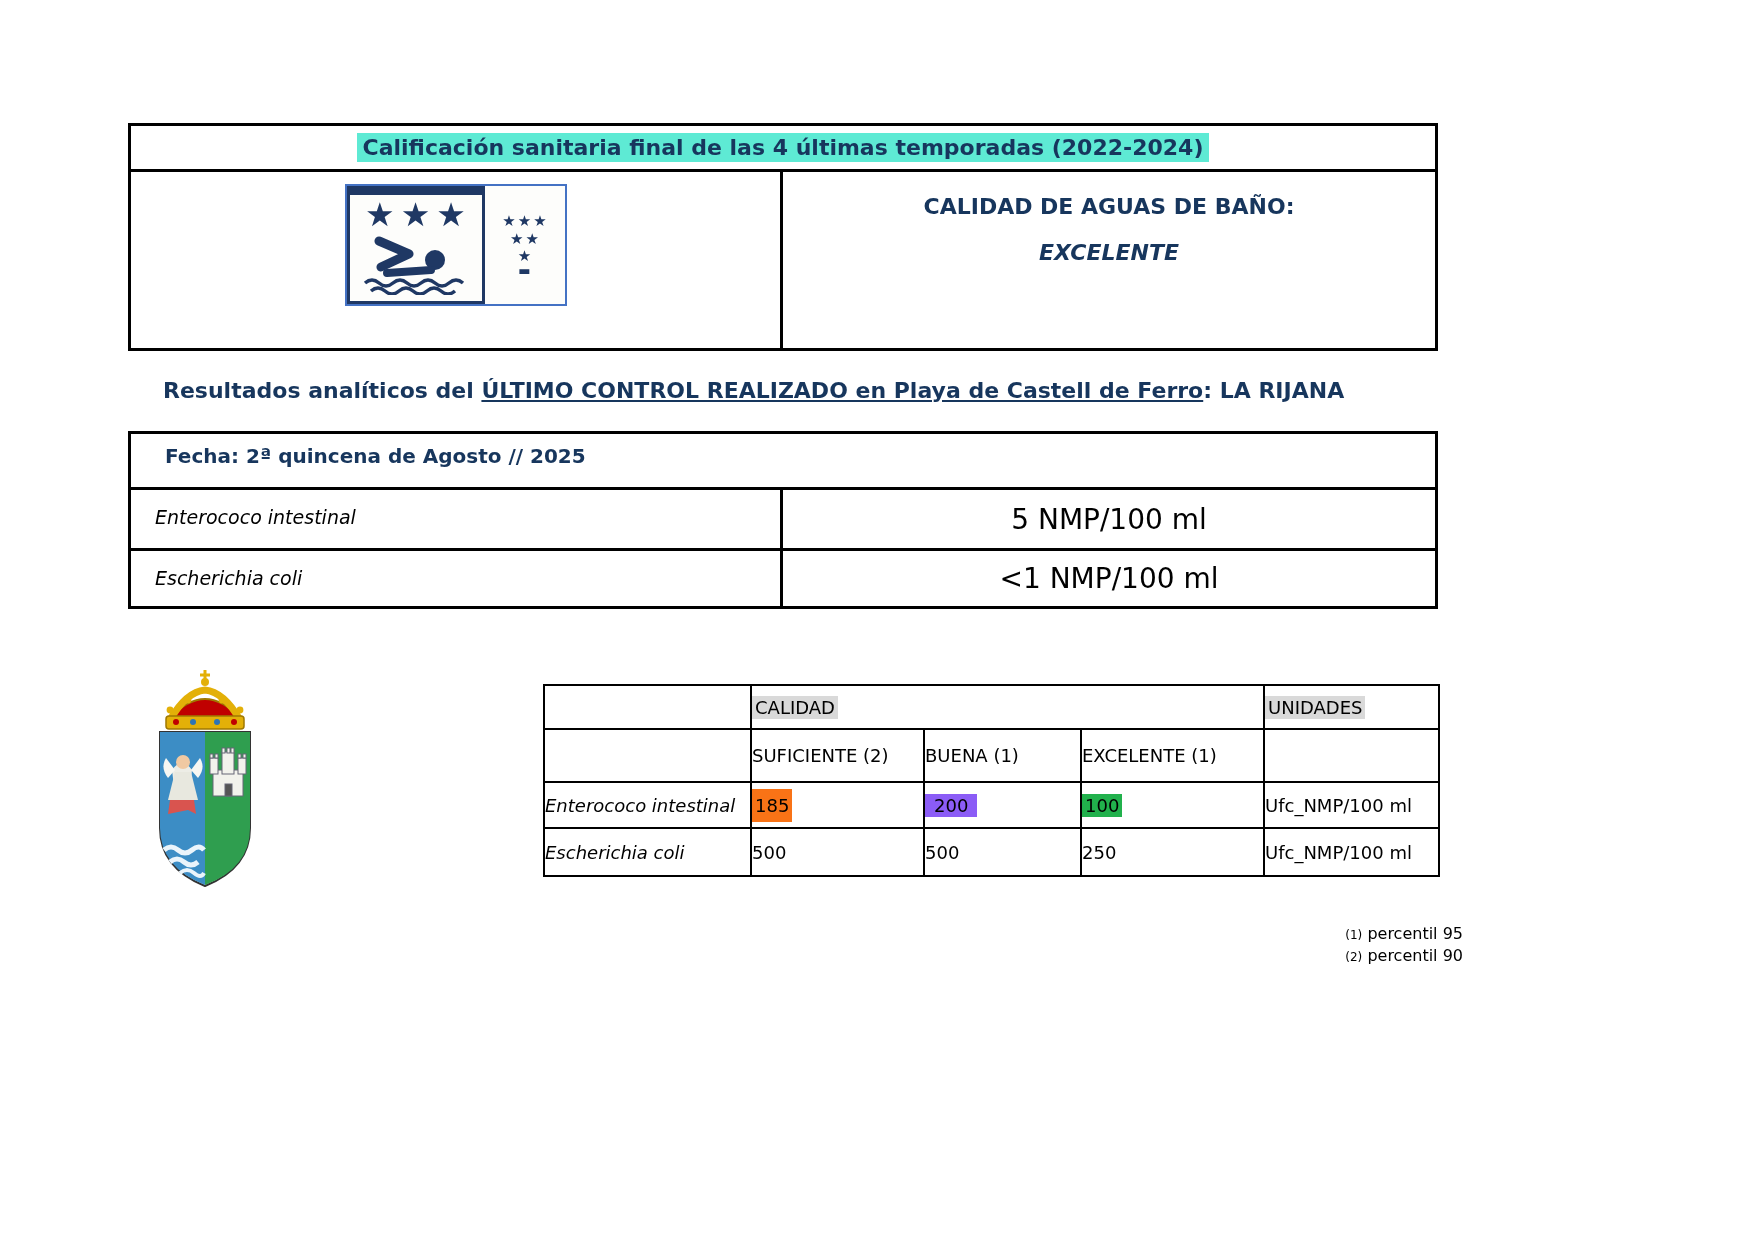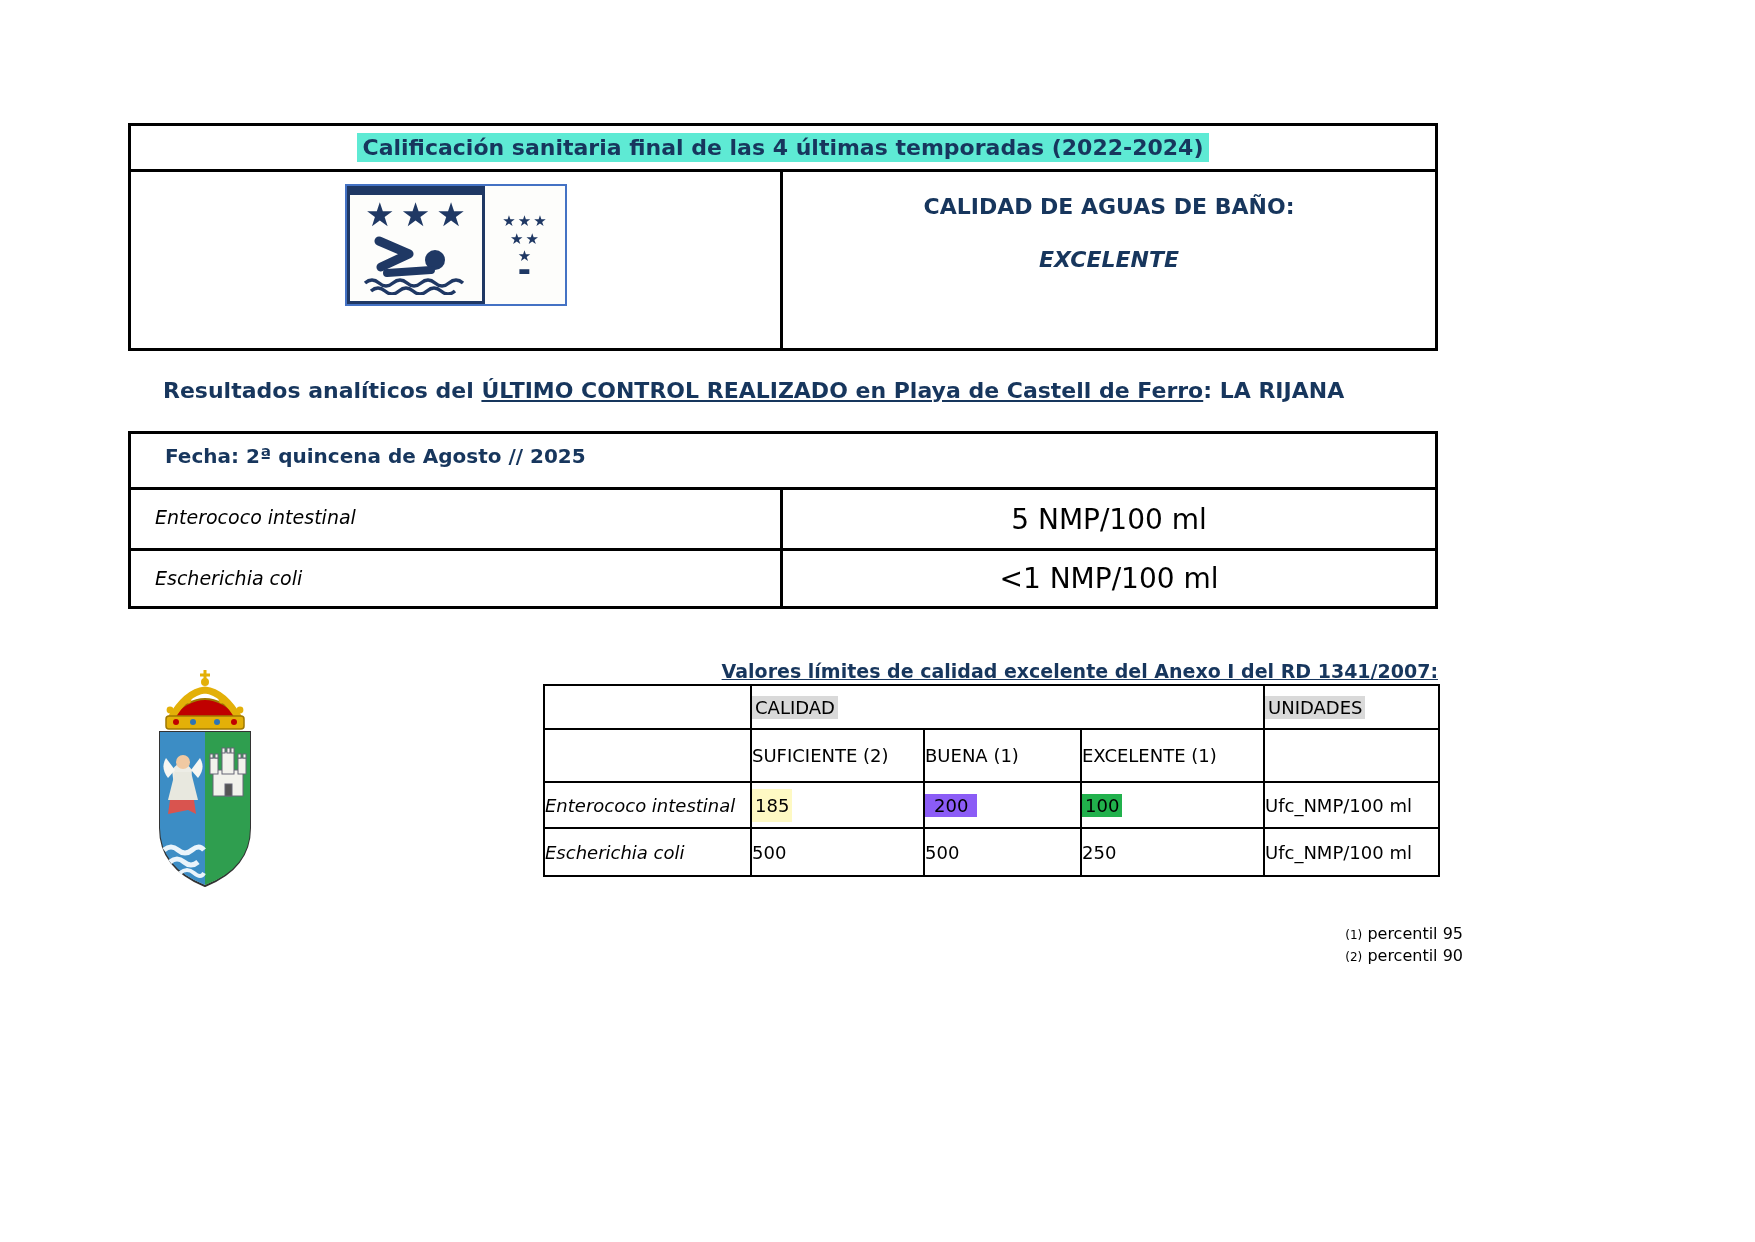--- a/index.html
+++ b/index.html
@@ -8,21 +8,21 @@
   .page { position:relative; width:1755px; height:1242px; background:#fff; overflow:hidden; }
 
   
   .top-table { position:absolute; left:128px; top:123px; width:1310px; border:3px solid #000; }
   .title-row { height:46px; border-bottom:3px solid #000; display:flex; align-items:center; justify-content:center; }
   .title-hl { background:#5eead4; color:#17365D; font-weight:bold; font-size:22px; padding:2px 6px; }
   .content-row { display:flex; height:176px; }
   .logo-cell { width:652px; border-right:3px solid #000; display:flex; align-items:flex-start; justify-content:center; padding-top:12px; }
   .quality-cell { flex:1; text-align:center; padding-top:22px; color:#17365D; }
   .quality-label { font-weight:bold; font-size:22px; }
-  .quality-value { font-weight:bold; font-style:italic; font-size:22px; margin-top:28px; }
+  .quality-value { font-weight:bold; font-style:italic; font-size:22px; margin-top:21px; }
 
   
   .flag { display:flex; border:2px solid #4472C4; background:#fff; }
   .flag-left { width:138px; height:118px; border:3px solid #1F3864; border-top:9px solid #1F3864; background:#fdfdfb; display:flex; flex-direction:column; align-items:center; }
   .big-stars { color:#1F3864; font-size:33px; letter-spacing:6px; line-height:1.1; margin-top:2px; text-indent:6px; }
   .flag-right { width:80px; height:118px; background:#fdfdfb; display:flex; flex-direction:column; align-items:center; justify-content:center; color:#1F3864; }
   .small-star-row { font-size:15px; letter-spacing:2px; line-height:1.15; text-indent:2px; }
   .small-dash { font-size:13px; line-height:0.9; font-weight:bold; }
 
   
@@ -38,21 +38,21 @@
   
   .escudo { position:absolute; left:130px; top:660px; }
 
   
   .lim-heading { position:absolute; top:660px; left:543px; width:895px; text-align:right; font-size:19px; font-weight:bold; color:#17365D; text-decoration:underline; white-space:nowrap; }
   .lim-table { position:absolute; left:543px; top:684px; border-collapse:collapse; }
   .lim-table td { border:2px solid #000; text-align:left; vertical-align:middle; font-size:18px; color:#000; }
   .c1 { width:207px; } .c2 { width:173px; } .c3 { width:157px; } .c4 { width:183px; } .c5 { width:175px; }
   .r1 { height:44px; } .r2 { height:53px; } .r3 { height:46px; } .r4 { height:48px; }
   .hl-gray { background:#D9D9D9; padding:1px 3px; }
-  .hl-orange { background:#fef9c3; padding:6px 3px; }
+  .hl-orange { background:#f97316; padding:6px 3px; }
   .hl-lgreen { background:#8b5cf6; padding:1px 9px; }
   .hl-green { background:#21B14C; padding:1px 3px; }
   .param-cell { font-style:italic; font-size:19px; }
 
   
   .footnotes { position:absolute; right:292px; top:923px; text-align:right; font-size:16px; color:#000000; line-height:1.35; }
   .footnotes .sup { font-size:12px; }
 </style>
 </head>
 <body>
@@ -149,21 +149,20 @@
       <path d="M38 118 Q30 108 36 98 L45 110 Z" fill="#F7F7F2"></path>
       <path d="M68 118 Q76 108 70 98 L61 110 Z" fill="#F7F7F2"></path>
       <path d="M40 140 L38 154 L58 150 L66 154 L64 140 Z" fill="#D9544F"></path>
     </g>
 
     <path d="M34 190 q7 -6 14 0 t14 0 t12 0" fill="none" stroke="#EAF4FB" stroke-width="5"></path>
     <path d="M40 202 q7 -6 14 0 t14 0" fill="none" stroke="#EAF4FB" stroke-width="5"></path>
     <path d="M50 213 q7 -6 14 0 t10 0" fill="none" stroke="#EAF4FB" stroke-width="4"></path>
   </svg>
 
-  <div class="lim-heading">Valores límites de calidad excelente del Anexo I del RD 1341/2007:</div>
 
   <table class="lim-table">
     <tbody>
         <tr class="r1">
       <td class="c1"></td>
       <td colspan="3"><span class="hl-gray">CALIDAD</span></td>
       <td class="c5"><span class="hl-gray">UNIDADES</span></td>
     </tr>
     <tr class="r2">
       <td class="c1"></td>

